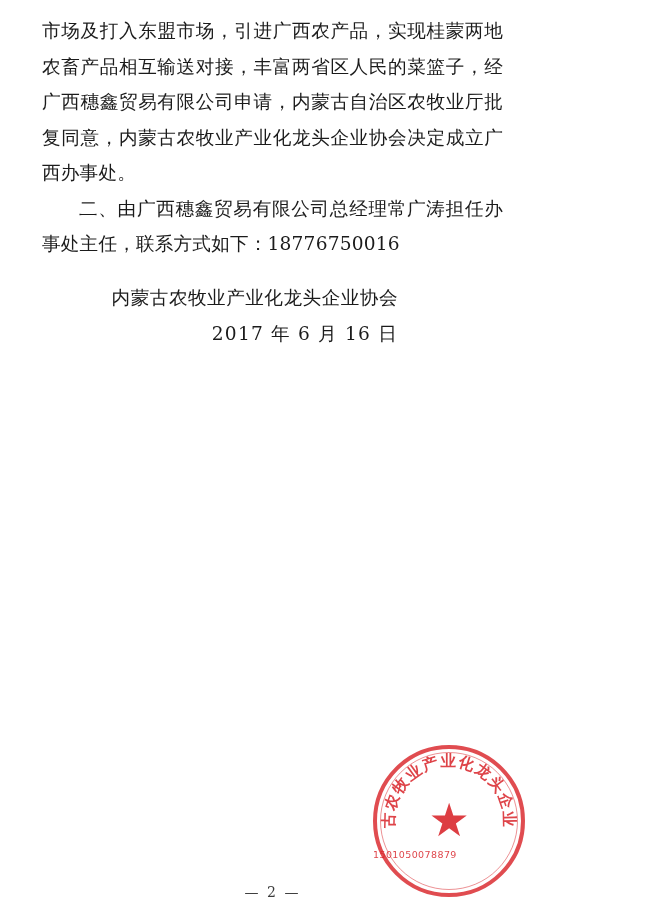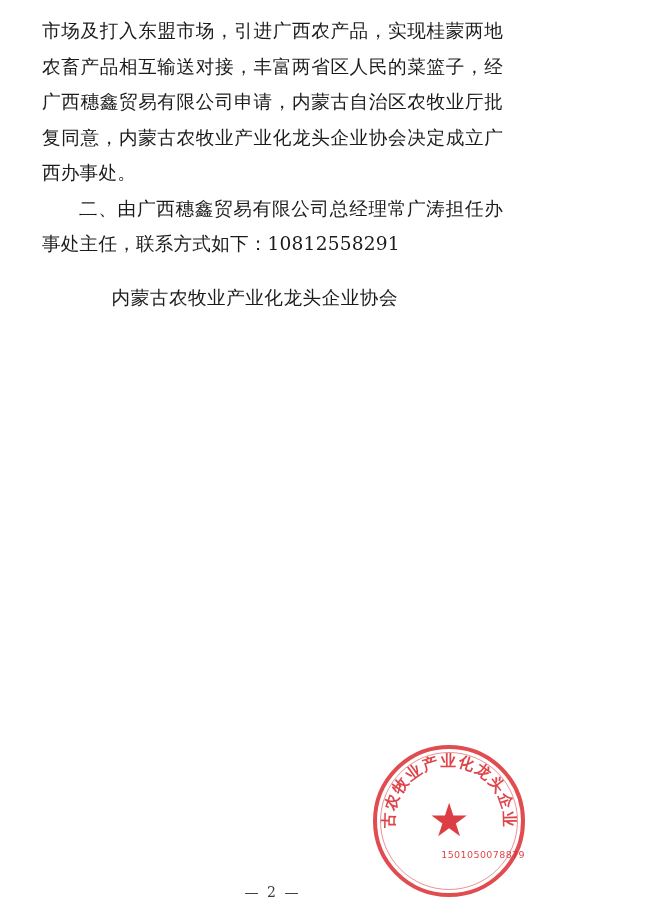--- a/index.html
+++ b/index.html
@@ -100,21 +100,21 @@
     fill: #d9242a;
     font-family: "DejaVu Serif", "Liberation Serif", serif;
     font-weight: bold;
     opacity: 0.85;
   }
   .seal .seal-code {
     position: absolute;
     left: 0;
     top: 104px;
     width: 152px;
-    text-align: right;
+    text-align: left;
     font-size: 9.5px;
     color: #d9242a;
     letter-spacing: 0.4px;
     font-family: "DejaVu Sans", "Liberation Sans", sans-serif;
     opacity: 0.85;
   }
   .page-number {
     position: absolute;
     left: 0;
     right: 0;
@@ -125,25 +125,26 @@
     letter-spacing: 2px;
   }
 </style>
 </head>
 <body>
 
 <div class="page">
 
   <div class="doc-body">
     <p class="para">市场及打入东盟市场，引进广西农产品，实现桂蒙两地农畜产品相互输送对接，丰富两省区人民的菜篮子，经广西穗鑫贸易有限公司申请，内蒙古自治区农牧业厅批复同意，内蒙古农牧业产业化龙头企业协会决定成立广西办事处。</p>
-    <p class="para indent">二、由广西穗鑫贸易有限公司总经理常广涛担任办事处主任，联系方式如下：10812558291</p>
+    <p class="para indent">二、由广西穗鑫贸易有限公司总经理常广涛担任办事处主任，联系方式如下：18776750016</p>
   </div>
 
   <div class="signature-block">
     <div class="sig-line">内蒙古农牧业产业化龙头企业协会</div>
+    <div class="sig-line sig-date">2017 年 6 月 16 日</div>
   </div>
 
   <div class="seal">
     <div class="ring"></div>
     <div class="inner-ring"></div>
     <svg width="152" height="152" viewBox="0 0 152 152">
       <defs>
         <path id="sealArc" d="M 21,76 A 55,55 0 0 1 131,76"></path>
       </defs>
       <text font-size="15.5" letter-spacing="1.5">

